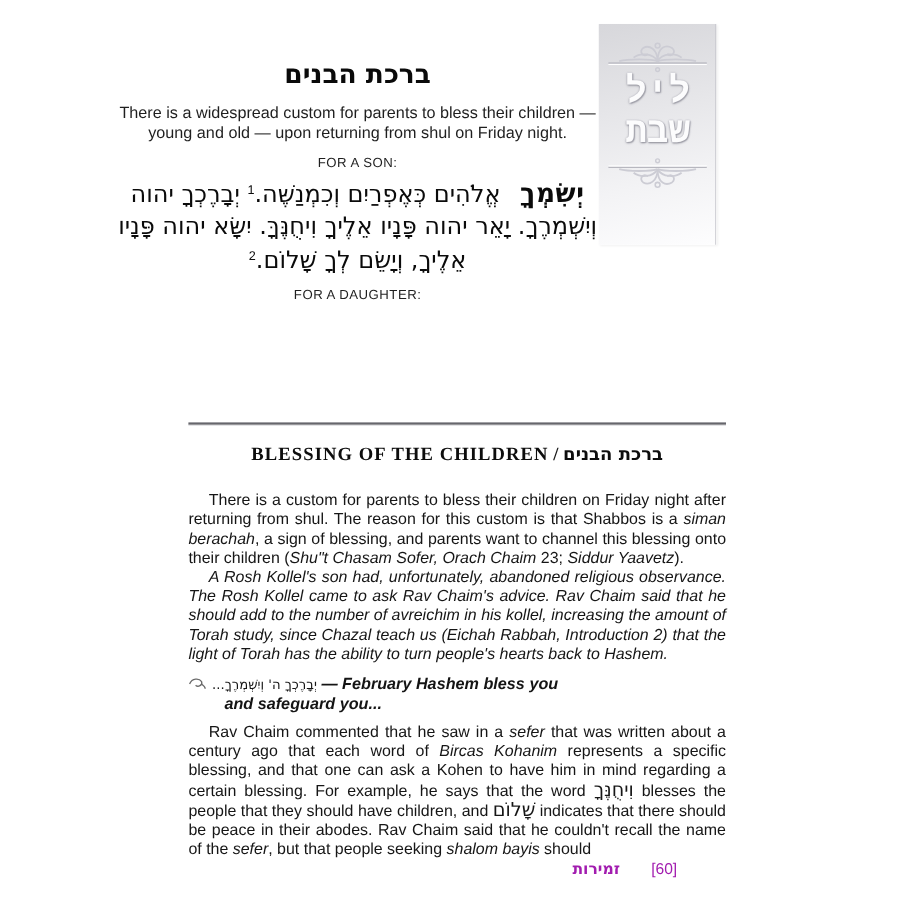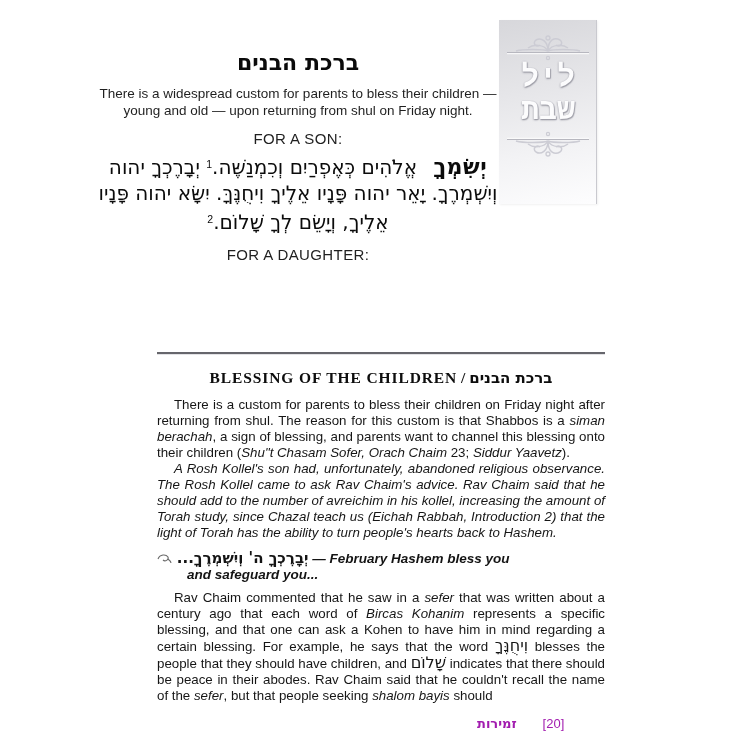--- a/index.html
+++ b/index.html
@@ -12,38 +12,38 @@
             box-shadow:inset -1px 0 0 #c9c9cf, 1px 1px 2px rgba(0,0,0,0.06);}
   .tab-orn{display:block;margin:10px auto 0 auto;}
   .tab-orn.bottom{transform:scaleY(-1);margin-top:2px;}
   .tab-word{font-family:Liberation Mono, monospace;font-weight:bold;font-size:30px;line-height:33px;
             color:#fcfcfd;text-shadow:0 1px 2px #9b9ba4,0 0 1px #aeaeb7,1px 1px 1px #a7a7b0;}
 
   
   .prayer-col{position:absolute;left:88px;top:50px;width:420px;text-align:center;}
   .prayer-title{font-family:"DejaVu Sans",sans-serif;font-weight:bold;font-size:22px;color:#0a0a0a;margin-bottom:10px;}
   .intro-line{font-size:13.5px;line-height:17px;color:#1f1f1f;}
-  .for-label{margin-top:11px;margin-bottom:4px;font-size:15px;letter-spacing:0.4px;color:#1f1f1f;}
+  .for-label{margin-top:11px;margin-bottom:4px;font-size:11px;letter-spacing:0.4px;color:#1f1f1f;}
   .blessing{direction:rtl;font-family:"DejaVu Sans",sans-serif;font-size:20px;line-height:26px;color:#0b0b0b;text-align:center;}
   .opening-word{font-size:22px;font-weight:bold;margin-left:10px;letter-spacing:0.5px;}
   .blessing sup{font-size:10.5px;font-family:"Liberation Sans",sans-serif;vertical-align:6px;}
 
   
   .commentary{position:absolute;left:157px;top:352px;width:448px;}
   .rule{border-top:2px solid #66666c;border-bottom:1px solid #e3e3e6;height:0;}
-  .c-heading{text-align:center;margin:14px 0 10px 0;}
+  .c-heading{text-align:center;margin:14px 0 21px 0;}
   .c-heading .eng{font-family:"Liberation Serif",serif;font-weight:bold;font-size:15.5px;letter-spacing:0.9px;color:#0d0d0d;}
   .c-heading .sep{font-family:"Liberation Serif",serif;font-weight:bold;font-size:15.5px;}
   .c-heading .heb{font-family:"DejaVu Sans",sans-serif;font-weight:bold;font-size:15px;color:#0d0d0d;}
   .para{font-size:13.3px;line-height:16px;text-align:justify;text-indent:17px;margin:0;color:#161616;}
   .para.italic{font-style:italic;}
   .ital{font-style:italic;}
   .heb-inline{font-family:"DejaVu Sans",sans-serif;font-size:16px;font-style:normal;}
   .subheading{margin:9px 0 7px 0;font-size:13.5px;line-height:16px;}
-  .subheading .heb{font-family:"DejaVu Sans",sans-serif;font-weight:bold;font-size:15px;direction:rtl;unicode-bidi:isolate;}
+  .subheading .heb{font-family:"DejaVu Sans",sans-serif;font-weight:normal;font-size:11px;direction:rtl;unicode-bidi:isolate;}
   .subheading .eng{font-weight:bold;font-style:italic;}
   .sub-line2{display:block;margin-left:30px;}
   .sub-orn{vertical-align:-1px;margin-right:1px;}
 
   
   .footer{position:absolute;left:477px;top:716px;display:flex;gap:26px;align-items:baseline;font-size:13px;color:#a21caf;justify-content:space-between;}
   .footer .heb{font-family:"DejaVu Sans",sans-serif;font-weight:bold;font-size:13px;}
 </style>
 </head>
 <body>
@@ -118,16 +118,16 @@
       <span class="heb">יְבָרֶכְךָ ה' וְיִשְׁמְרֶךָ...</span>
       <span class="eng">— February Hashem bless you</span>
       <span class="eng sub-line2">and safeguard you...</span>
     </div>
 
     <p class="para"><span>Rav Chaim commented that he saw in a </span><span class="ital">sefer</span><span> that was written about a century ago that each word of </span><span class="ital">Bircas Kohanim</span><span> represents a specific blessing, and that one can ask a Kohen to have him in mind regarding a certain blessing. For example, he says that the word </span><span class="heb-inline" dir="rtl">וִיחֻנֶּךָ</span><span> blesses the people that they should have children, and </span><span class="heb-inline" dir="rtl">שָׁלוֹם</span><span> indicates that there should be peace in their abodes. Rav Chaim said that he couldn't recall the name of the </span><span class="ital">sefer</span><span>, but that people seeking </span><span class="ital">shalom bayis</span><span> should</span></p>
   </div>
 
   <div class="footer">
     <span class="heb">זמירות</span>
-    <span>[20]</span>
+    <span>[60]</span>
   </div>
 
 </div>
 
 </body></html>

